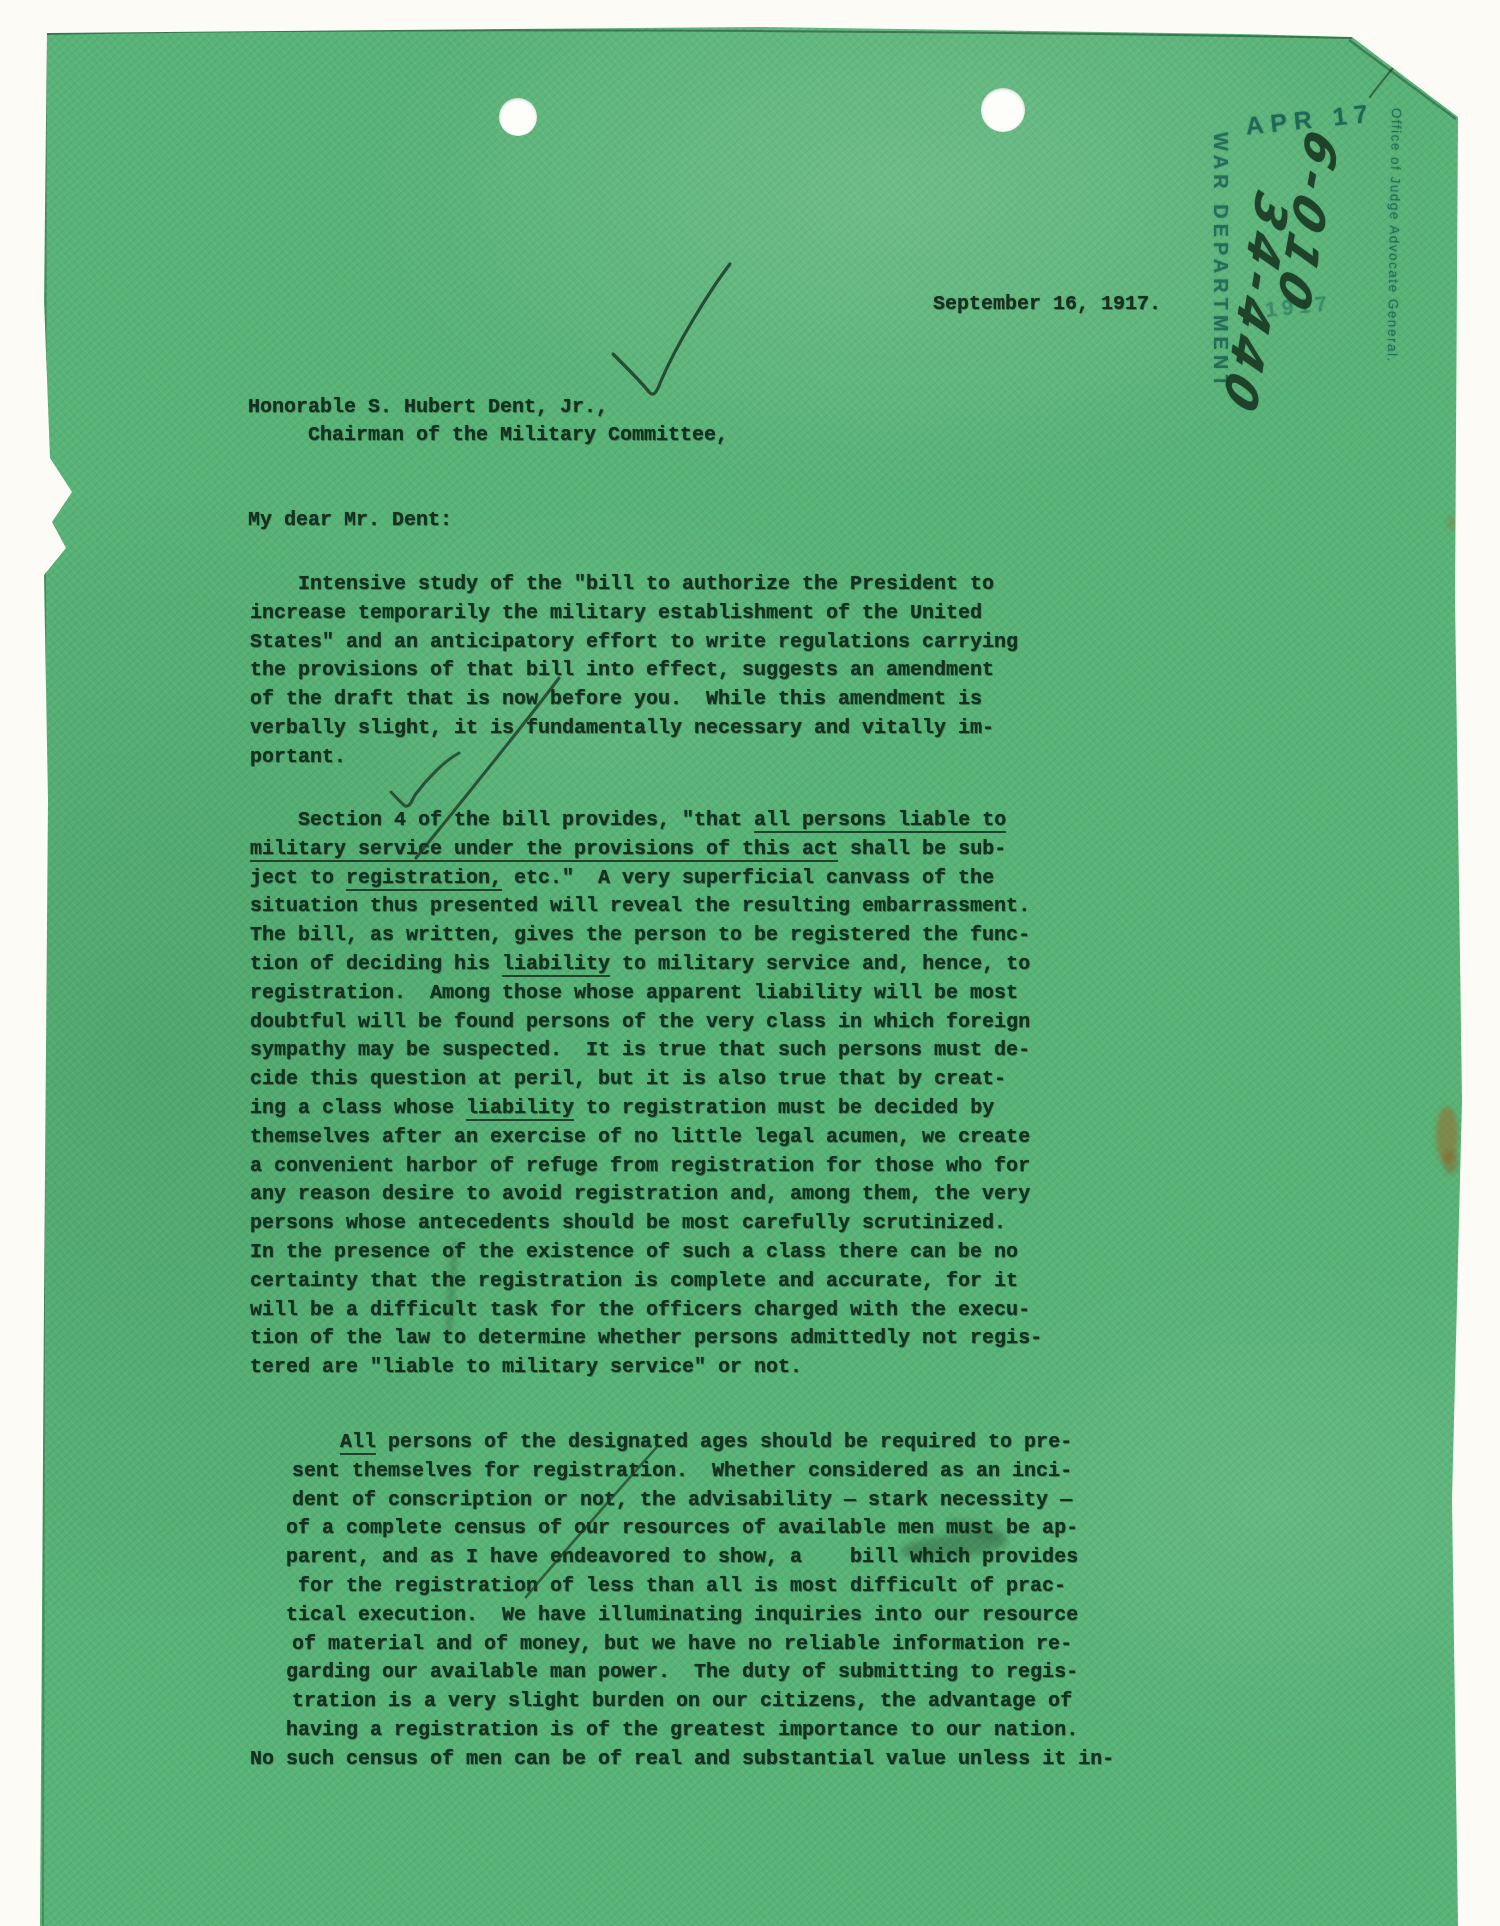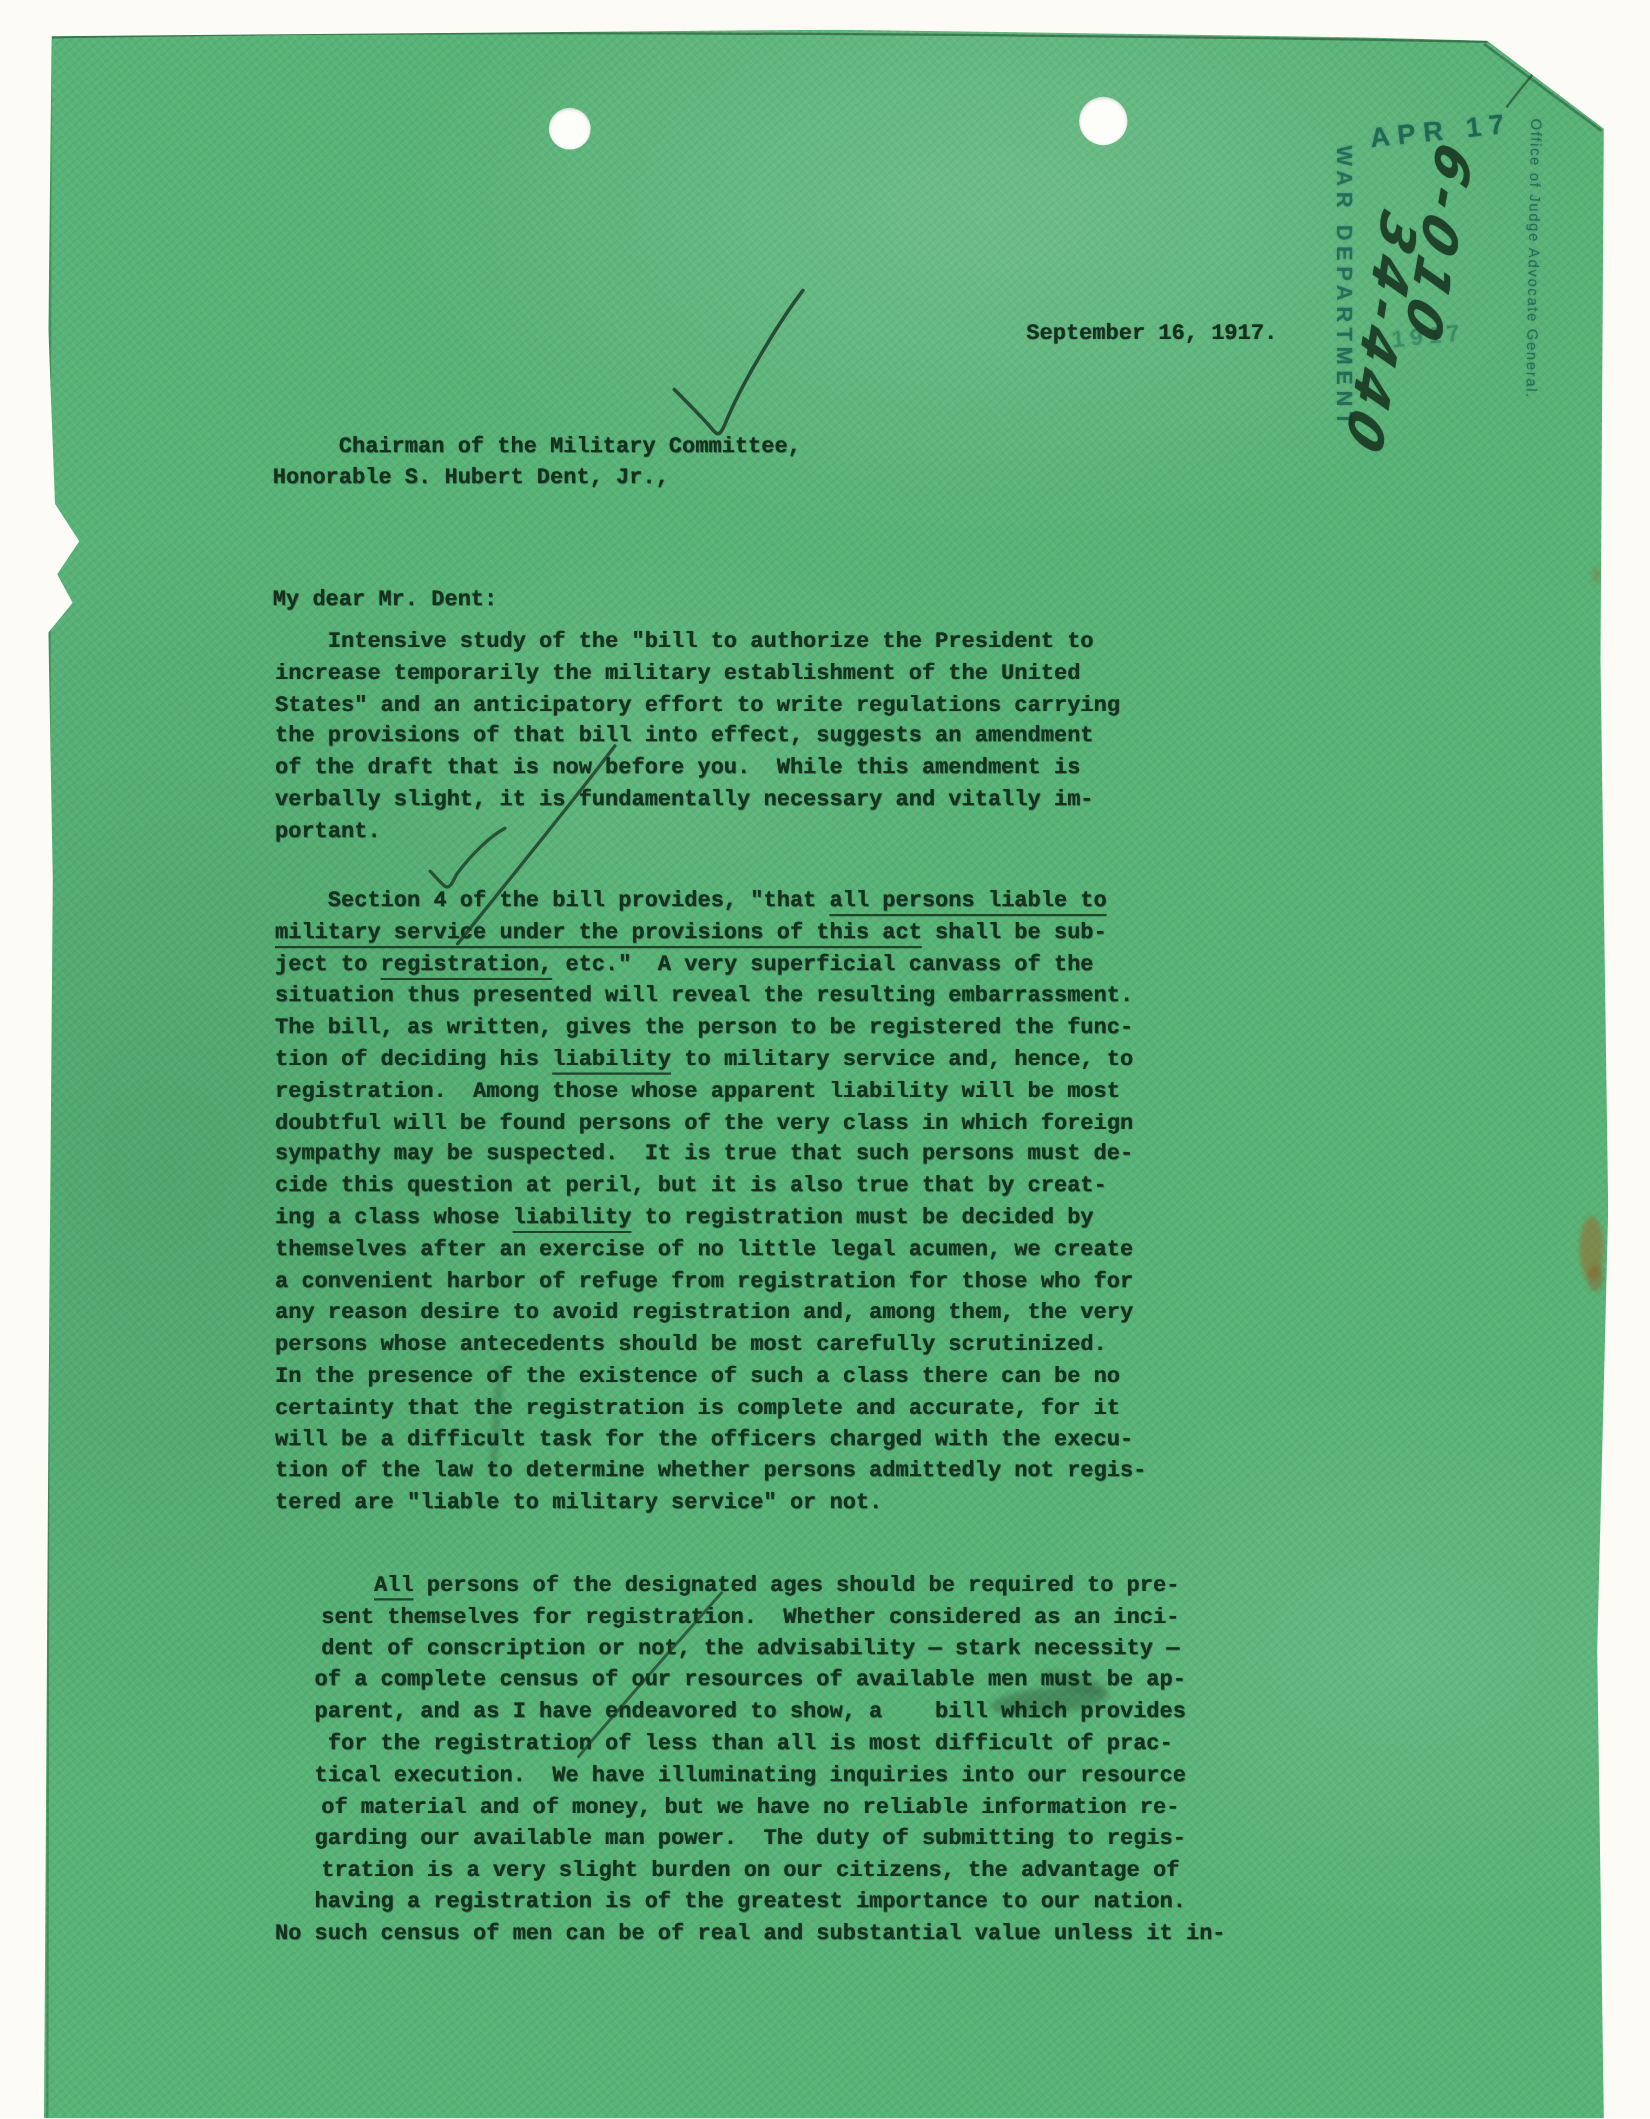--- a/index.html
+++ b/index.html
@@ -32,21 +32,21 @@
   .hole-r{left:981px; top:88px; width:44px; height:44px;}
 
   .typed{
     position:absolute; color:#15301e;
     font-family:"Liberation Mono", monospace; font-weight:700;
     font-size:20px; line-height:28.8px; white-space:pre;
     text-shadow:0 0 1px rgba(16,40,24,0.65), 0.6px 0.6px 0.5px rgba(10,30,18,0.35);
   }
   .date{left:933px; top:290px;}
   .address{left:248px; top:393px; line-height:28.2px;}
-  .salutation{left:248px; top:532px;}
+  .salutation{left:248px; top:506px;}
   .p1{left:250px; top:570px;}
   .p2{left:250px; top:806px;}
   .p3{left:250px; top:1428px;text-align:center;}
   .und{border-bottom:2px solid rgba(21,48,30,0.85);}
 
   .stamp{
     position:absolute; color:rgba(42,118,158,0.85);
     font-family:"Liberation Sans", sans-serif; font-weight:700;
     mix-blend-mode:multiply; text-shadow:0 0 2px rgba(47,124,168,0.55);
     transform-origin:left top; white-space:pre;
@@ -89,21 +89,21 @@
 
     <div class="stamp stamp-apr">APR 17</div>
     <div class="stamp stamp-year">1917</div>
     <div class="stamp stamp-wd">WAR DEPARTMENT</div>
     <div class="stamp stamp-office">Office of Judge Advocate General.</div>
 
     <div class="hand hand-1">6-010</div>
     <div class="hand hand-2">34-440</div>
 
     <div class="typed date">September 16, 1917.</div>
-    <div class="typed address"><div><span>     Chairman of the Military Committee,</span></div><div><span>Honorable S. Hubert Dent, Jr.,</span></div></div>
+    <div class="typed address"><div><span>Honorable S. Hubert Dent, Jr.,</span></div><div><span>     Chairman of the Military Committee,</span></div></div>
     <div class="typed salutation">My dear Mr. Dent:</div>
     <div class="typed para p1"><div><span>    Intensive study of the "bill to authorize the President to</span></div><div><span>increase temporarily the military establishment of the United</span></div><div><span>States" and an anticipatory effort to write regulations carrying</span></div><div><span>the provisions of that bill into effect, suggests an amendment</span></div><div><span>of the draft that is now before you.  While this amendment is</span></div><div><span>verbally slight, it is fundamentally necessary and vitally im-</span></div><div><span>portant.</span></div></div>
     <div class="typed para p2"><div><span>    Section 4 of the bill provides, "that </span><span class="und">all persons liable to</span></div><div><span class="und">military service under the provisions of this act</span><span> shall be sub-</span></div><div><span>ject to </span><span class="und">registration,</span><span> etc."  A very superficial canvass of the</span></div><div><span>situation thus presented will reveal the resulting embarrassment.</span></div><div><span>The bill, as written, gives the person to be registered the func-</span></div><div><span>tion of deciding his </span><span class="und">liability</span><span> to military service and, hence, to</span></div><div><span>registration.  Among those whose apparent liability will be most</span></div><div><span>doubtful will be found persons of the very class in which foreign</span></div><div><span>sympathy may be suspected.  It is true that such persons must de-</span></div><div><span>cide this question at peril, but it is also true that by creat-</span></div><div><span>ing a class whose </span><span class="und">liability</span><span> to registration must be decided by</span></div><div><span>themselves after an exercise of no little legal acumen, we create</span></div><div><span>a convenient harbor of refuge from registration for those who for</span></div><div><span>any reason desire to avoid registration and, among them, the very</span></div><div><span>persons whose antecedents should be most carefully scrutinized.</span></div><div><span>In the presence of the existence of such a class there can be no</span></div><div><span>certainty that the registration is complete and accurate, for it</span></div><div><span>will be a difficult task for the officers charged with the execu-</span></div><div><span>tion of the law to determine whether persons admittedly not regis-</span></div><div><span>tered are "liable to military service" or not.</span></div></div>
     <div class="typed para p3"><div><span>    </span><span class="und">All</span><span> persons of the designated ages should be required to pre-</span></div><div><span>sent themselves for registration.  Whether considered as an inci-</span></div><div><span>dent of conscription or not, the advisability — stark necessity —</span></div><div><span>of a complete census of our resources of available men must be ap-</span></div><div><span>parent, and as I have endeavored to show, a    bill which provides</span></div><div><span>for the registration of less than all is most difficult of prac-</span></div><div><span>tical execution.  We have illuminating inquiries into our resource</span></div><div><span>of material and of money, but we have no reliable information re-</span></div><div><span>garding our available man power.  The duty of submitting to regis-</span></div><div><span>tration is a very slight burden on our citizens, the advantage of</span></div><div><span>having a registration is of the greatest importance to our nation.</span></div><div><span>No such census of men can be of real and substantial value unless it in-</span></div></div>
 
     <div class="smudge sm-show"></div>
     <div class="smudge sm-show2"></div>
     <div class="smudge sm-left"></div>
     <div class="stain st-1"></div>
     <div class="stain st-2"></div>

